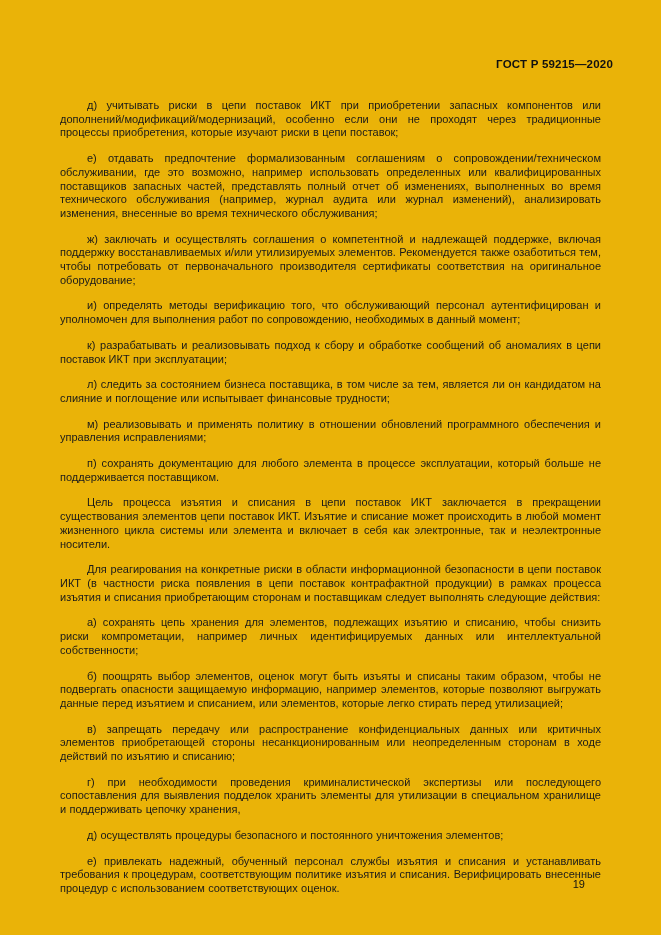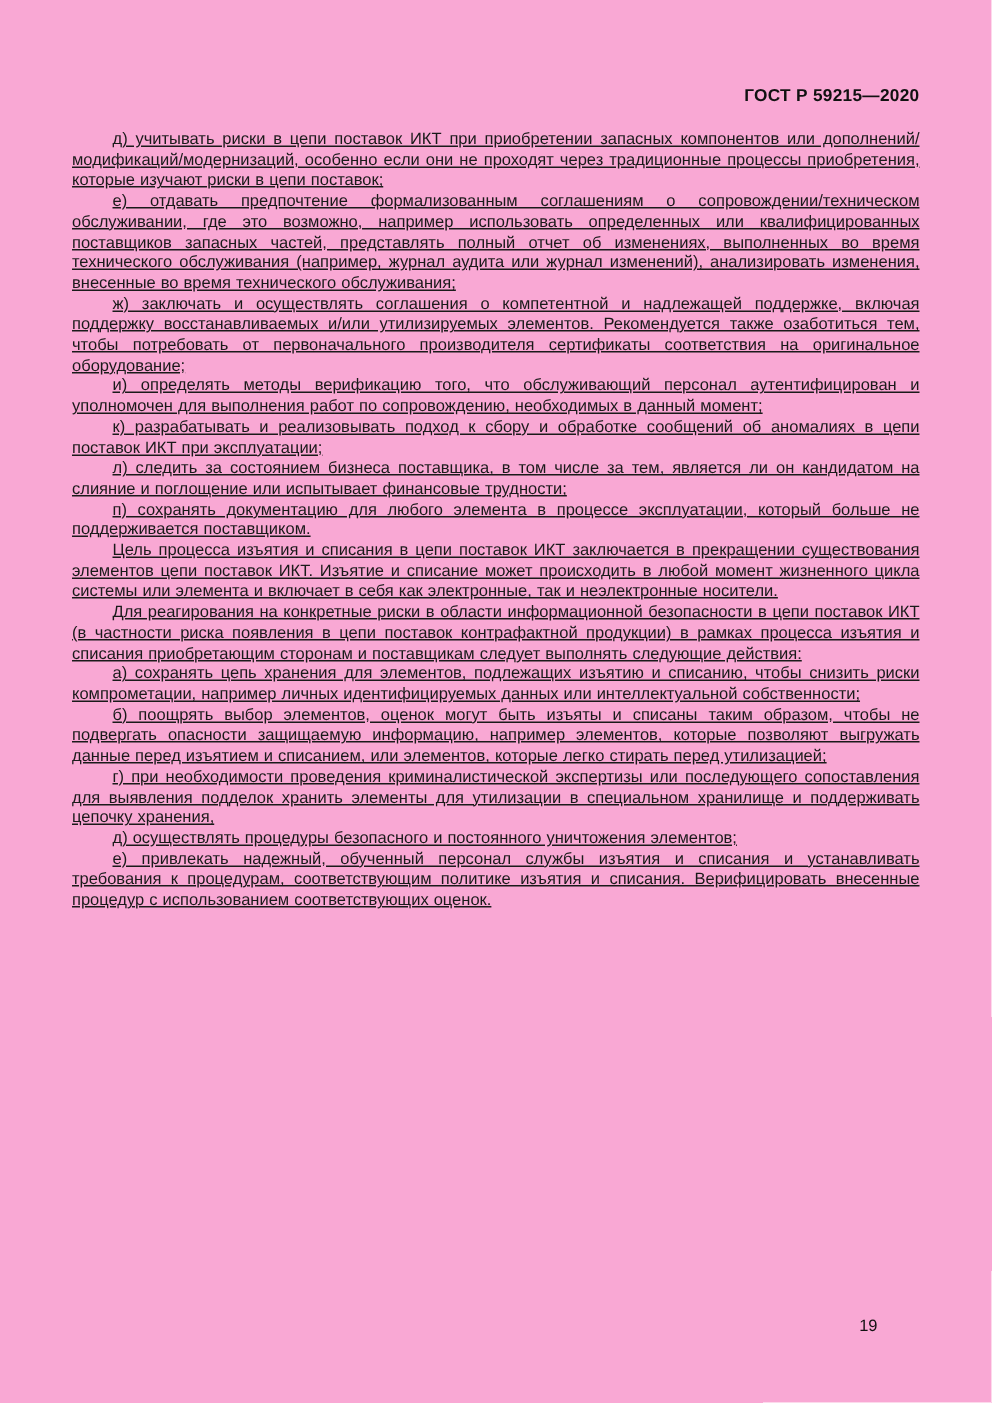--- a/index.html
+++ b/index.html
@@ -4,21 +4,21 @@
 <style>
   html, body {
     margin: 0;
     padding: 0;
     background: #ffffff;
   }
   .page {
     position: relative;
     width: 661px;
     height: 935px;
-    background: #f9a8d4;
+    background: #eab308;
     font-family: "Liberation Sans", sans-serif;
     color: #1a1a1a;
     overflow: hidden;
   }
   .header {
     position: absolute;
     top: 58px;
     left: 48px;
     width: 565px;
     text-align: right;
@@ -27,27 +27,26 @@
     letter-spacing: 0.2px;
     color: #111111;
   }
   .content {
     position: absolute;
     top: 87px;
     left: 48px;
     width: 565px;
   }
   .content p {
-    margin: 0;
+    margin: 12px;
     font-size: 11px;
     line-height: 13.7px;
     text-align: justify;
     text-indent: 27px;
     word-spacing: 0.3px;
-    text-decoration: underline;
   }
   .content p.heading {
     font-weight: bold;
     text-align: left;
   }
   .page-number {
     position: absolute;
     top: 878px;
     left: 48px;
     width: 537px;
@@ -64,24 +63,26 @@
     <span>ГОСТ Р 59215—2020</span>
   </div>
 
   <div class="content">
       <p class="para">д) учитывать риски в цепи поставок ИКТ при приобретении запасных компонентов или дополнений/модификаций/модернизаций, особенно если они не проходят через традиционные процессы приобретения, которые изучают риски в цепи поставок;</p>
       <p class="para">е) отдавать предпочтение формализованным соглашениям о сопровождении/техническом обслуживании, где это возможно, например использовать определенных или квалифицированных поставщиков запасных частей, представлять полный отчет об изменениях, выполненных во время технического обслуживания (например, журнал аудита или журнал изменений), анализировать изменения, внесенные во время технического обслуживания;</p>
       <p class="para">ж) заключать и осуществлять соглашения о компетентной и надлежащей поддержке, включая поддержку восстанавливаемых и/или утилизируемых элементов. Рекомендуется также озаботиться тем, чтобы потребовать от первоначального производителя сертификаты соответствия на оригинальное оборудование;</p>
       <p class="para">и) определять методы верификацию того, что обслуживающий персонал аутентифицирован и уполномочен для выполнения работ по сопровождению, необходимых в данный момент;</p>
       <p class="para">к) разрабатывать и реализовывать подход к сбору и обработке сообщений об аномалиях в цепи поставок ИКТ при эксплуатации;</p>
       <p class="para">л) следить за состоянием бизнеса поставщика, в том числе за тем, является ли он кандидатом на слияние и поглощение или испытывает финансовые трудности;</p>
+      <p class="para">м) реализовывать и применять политику в отношении обновлений программного обеспечения и управления исправлениями;</p>
       <p class="para">п) сохранять документацию для любого элемента в процессе эксплуатации, который больше не поддерживается поставщиком.</p>
       <p class="para">Цель процесса изъятия и списания в цепи поставок ИКТ заключается в прекращении существования элементов цепи поставок ИКТ. Изъятие и списание может происходить в любой момент жизненного цикла системы или элемента и включает в себя как электронные, так и неэлектронные носители.</p>
       <p class="para">Для реагирования на конкретные риски в области информационной безопасности в цепи поставок ИКТ (в частности риска появления в цепи поставок контрафактной продукции) в рамках процесса изъятия и списания приобретающим сторонам и поставщикам следует выполнять следующие действия:</p>
       <p class="para">а) сохранять цепь хранения для элементов, подлежащих изъятию и списанию, чтобы снизить риски компрометации, например личных идентифицируемых данных или интеллектуальной собственности;</p>
       <p class="para">б) поощрять выбор элементов, оценок могут быть изъяты и списаны таким образом, чтобы не подвергать опасности защищаемую информацию, например элементов, которые позволяют выгружать данные перед изъятием и списанием, или элементов, которые легко стирать перед утилизацией;</p>
+      <p class="para">в) запрещать передачу или распространение конфиденциальных данных или критичных элементов приобретающей стороны несанкционированным или неопределенным сторонам в ходе действий по изъятию и списанию;</p>
       <p class="para">г) при необходимости проведения криминалистической экспертизы или последующего сопоставления для выявления подделок хранить элементы для утилизации в специальном хранилище и поддерживать цепочку хранения,</p>
       <p class="para">д) осуществлять процедуры безопасного и постоянного уничтожения элементов;</p>
       <p class="para">е) привлекать надежный, обученный персонал службы изъятия и списания и устанавливать требования к процедурам, соответствующим политике изъятия и списания. Верифицировать внесенные процедур с использованием соответствующих оценок.</p>
     </div>
 
   <div class="page-number">19</div>
 </div>
 
 </body></html>

